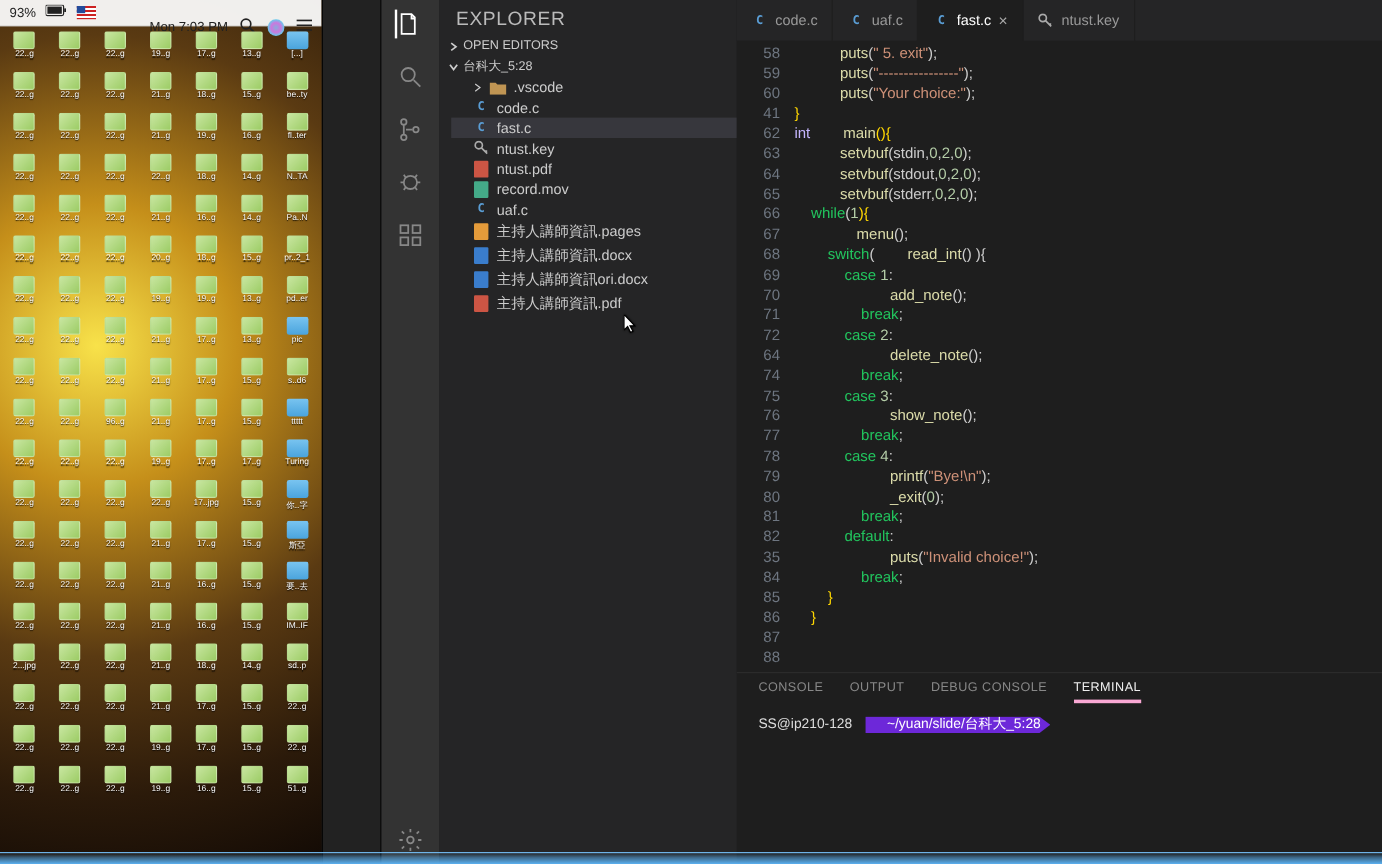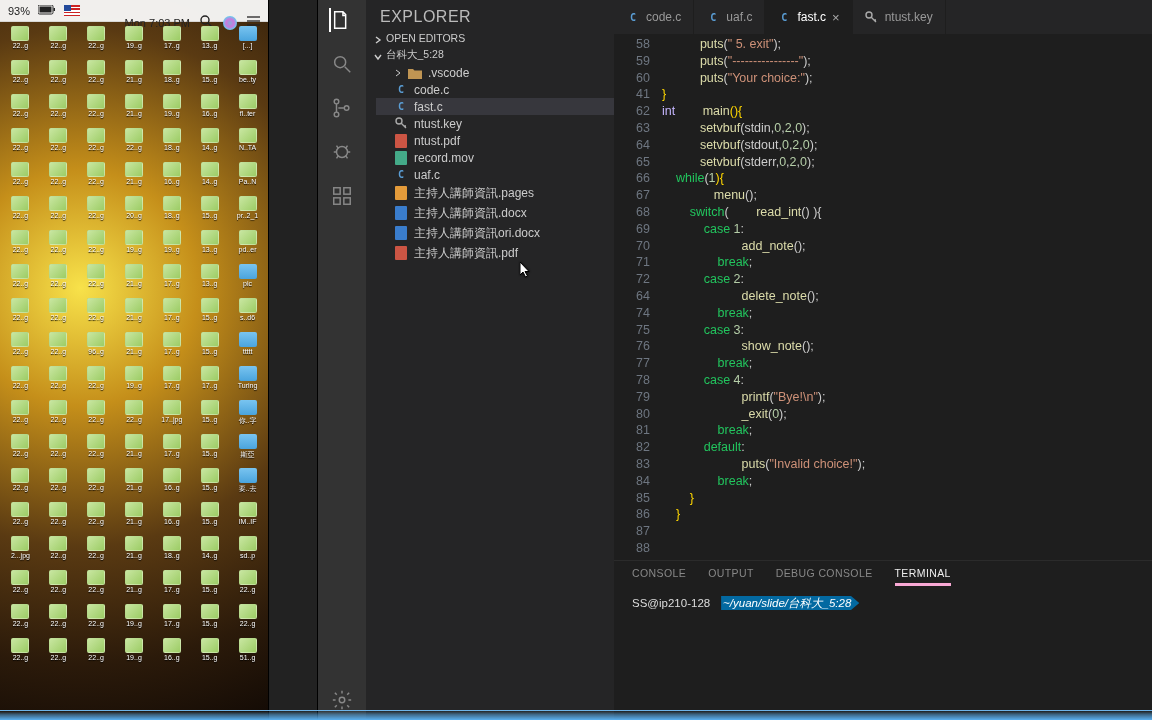--- a/index.html
+++ b/index.html
@@ -90,22 +90,22 @@
 .tk-num { color: #b5cea8; }
 .tk-pn { color: #ccc; }
 .tk-br { color: #ffd700; }
 
 .panel { height: 160px; border-top: 1px solid #2b2b2b; display: flex; flex-direction: column; }
 .panel-tabs { display: flex; gap: 22px; padding: 6px 18px 4px; font-size: 10.5px; color: #888; letter-spacing: .4px; }
 .panel-tabs .ptab { cursor: pointer; padding-bottom: 4px; }
 .panel-tabs .ptab.active { color: #eee; border-bottom: 3px solid #f9a8d4; }
 .terminal { flex: 1; padding: 6px 18px; font-family: Menlo, monospace; font-size: 11.5px; color: #ccc; }
 .term-host { color: #ddd; }
-.term-path { background: #0369a1; color: #fff; padding: 1px 8px 1px 2px;
-  clip-path: polygon(0 0, 94% 0, 100% 50%, 94% 100%, 0 100%); margin-left: 4px; font-style: italic; }
+.term-path { background: #6d28d9; color: #fff; padding: 1px 8px 1px 18px;
+  clip-path: polygon(0 0, 94% 0, 100% 50%, 94% 100%, 0 100%); margin-left: 4px; }
 
 
 .dock { position: absolute; bottom: 0; left: 0; right: 0; height: 10px;
   background: linear-gradient(to top, #5bb0f0 0%, #5bb0f080 60%, transparent 100%);
   border-top: 1px solid #ffffff22; }
 
 .cursor-ptr { position: absolute; left: 520px; top: 262px; width: 12px; height: 16px; pointer-events: none; }
 .cursor-ptr svg { filter: drop-shadow(0 0 1px #000); }
 </style>
 </head>
@@ -876,21 +876,21 @@
           <div>64</div>
           <div>74</div>
           <div>75</div>
           <div>76</div>
           <div>77</div>
           <div>78</div>
           <div>79</div>
           <div>80</div>
           <div>81</div>
           <div>82</div>
-          <div>83</div>
+          <div>35</div>
           <div>84</div>
           <div>85</div>
           <div>86</div>
           <div>87</div>
           <div>88</div>
         </div>
       <div class="code" id="code"><div>    <span class="tk-fn">puts</span><span class="tk-pn">(</span><span class="tk-str">" 5. exit"</span><span class="tk-pn">);</span></div><div>    <span class="tk-fn">puts</span><span class="tk-pn">(</span><span class="tk-str">"----------------"</span><span class="tk-pn">);</span></div><div>    <span class="tk-fn">puts</span><span class="tk-pn">(</span><span class="tk-str">"Your choice:"</span><span class="tk-pn">);</span></div><div><span class="tk-br">}</span></div><div></div><div><span class="tk-ty">int </span><span class="tk-fn">main</span><span class="tk-br">(){</span></div><div>    <span class="tk-fn">setvbuf</span><span class="tk-pn">(</span><span class="tk-pn">stdin,</span><span class="tk-num">0</span><span class="tk-pn">,</span><span class="tk-num">2</span><span class="tk-pn">,</span><span class="tk-num">0</span><span class="tk-pn">);</span></div><div>    <span class="tk-fn">setvbuf</span><span class="tk-pn">(</span><span class="tk-pn">stdout,</span><span class="tk-num">0</span><span class="tk-pn">,</span><span class="tk-num">2</span><span class="tk-pn">,</span><span class="tk-num">0</span><span class="tk-pn">);</span></div><div>    <span class="tk-fn">setvbuf</span><span class="tk-pn">(</span><span class="tk-pn">stderr,</span><span class="tk-num">0</span><span class="tk-pn">,</span><span class="tk-num">2</span><span class="tk-pn">,</span><span class="tk-num">0</span><span class="tk-pn">);</span></div><div></div><div>    <span class="tk-kw">while</span><span class="tk-pn">(</span><span class="tk-num">1</span><span class="tk-br">){</span></div><div>        <span class="tk-fn">menu</span><span class="tk-pn">();</span></div><div>        <span class="tk-kw">switch</span><span class="tk-pn">( </span><span class="tk-fn">read_int</span><span class="tk-pn">() ){</span></div><div>            <span class="tk-kw">case </span><span class="tk-num">1</span><span class="tk-pn">:</span></div><div>                <span class="tk-fn">add_note</span><span class="tk-pn">();</span></div><div>                <span class="tk-kw">break</span><span class="tk-pn">;</span></div><div>            <span class="tk-kw">case </span><span class="tk-num">2</span><span class="tk-pn">:</span></div><div>                <span class="tk-fn">delete_note</span><span class="tk-pn">();</span></div><div>                <span class="tk-kw">break</span><span class="tk-pn">;</span></div><div>            <span class="tk-kw">case </span><span class="tk-num">3</span><span class="tk-pn">:</span></div><div>                <span class="tk-fn">show_note</span><span class="tk-pn">();</span></div><div>                <span class="tk-kw">break</span><span class="tk-pn">;</span></div><div>            <span class="tk-kw">case </span><span class="tk-num">4</span><span class="tk-pn">:</span></div><div>                <span class="tk-fn">printf</span><span class="tk-pn">(</span><span class="tk-str">"Bye!\n"</span><span class="tk-pn">);</span></div><div>                <span class="tk-fn">_exit</span><span class="tk-pn">(</span><span class="tk-num">0</span><span class="tk-pn">);</span></div><div>                <span class="tk-kw">break</span><span class="tk-pn">;</span></div><div>            <span class="tk-kw">default</span><span class="tk-pn">:</span></div><div>                <span class="tk-fn">puts</span><span class="tk-pn">(</span><span class="tk-str">"Invalid choice!"</span><span class="tk-pn">);</span></div><div>                <span class="tk-kw">break</span><span class="tk-pn">;</span></div><div><span class="tk-br">        }</span></div><div><span class="tk-br">    }</span></div></div>
     </div>
     <div class="panel">
       <div class="panel-tabs" id="panel-tabs">

